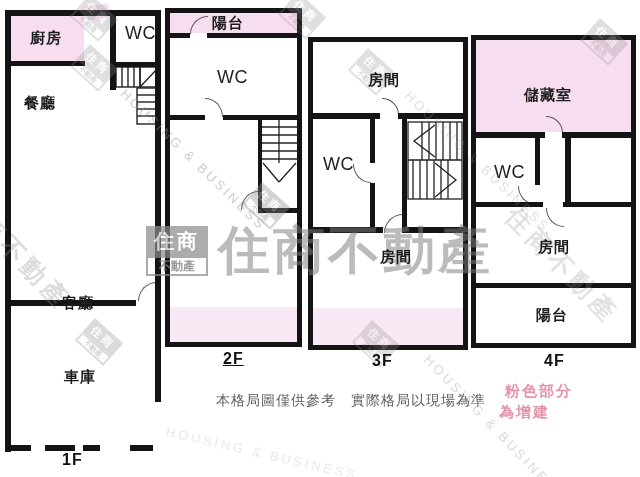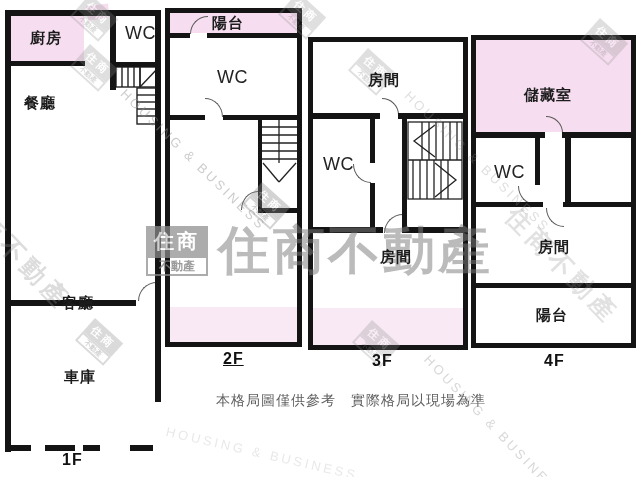--- a/index.html
+++ b/index.html
@@ -260,14 +260,18 @@
   <div class="room-label" style="left:380px;top:248px;">房間</div>
   <div class="floor-label" style="left:372px;top:352px;">3F</div>
 
   <div class="room-label" style="left:524px;top:86px;">儲藏室</div>
   <div class="wc-label" style="left:494px;top:162px;">WC</div>
   <div class="room-label" style="left:538px;top:238px;">房間</div>
   <div class="room-label" style="left:536px;top:306px;">陽台</div>
   <div class="floor-label" style="left:544px;top:352px;">4F</div>
 
   <div class="note-disclaimer" style="left:216px;top:392px;">本格局圖僅供參考　實際格局以現場為準</div>
+  <div class="note-pink" style="left:505px;top:380px;">
+    <span>粉色部分</span><br>
+    <span style="margin-left:-6px;">為增建</span>
+  </div>
 
 </div>
 
 </body></html>

